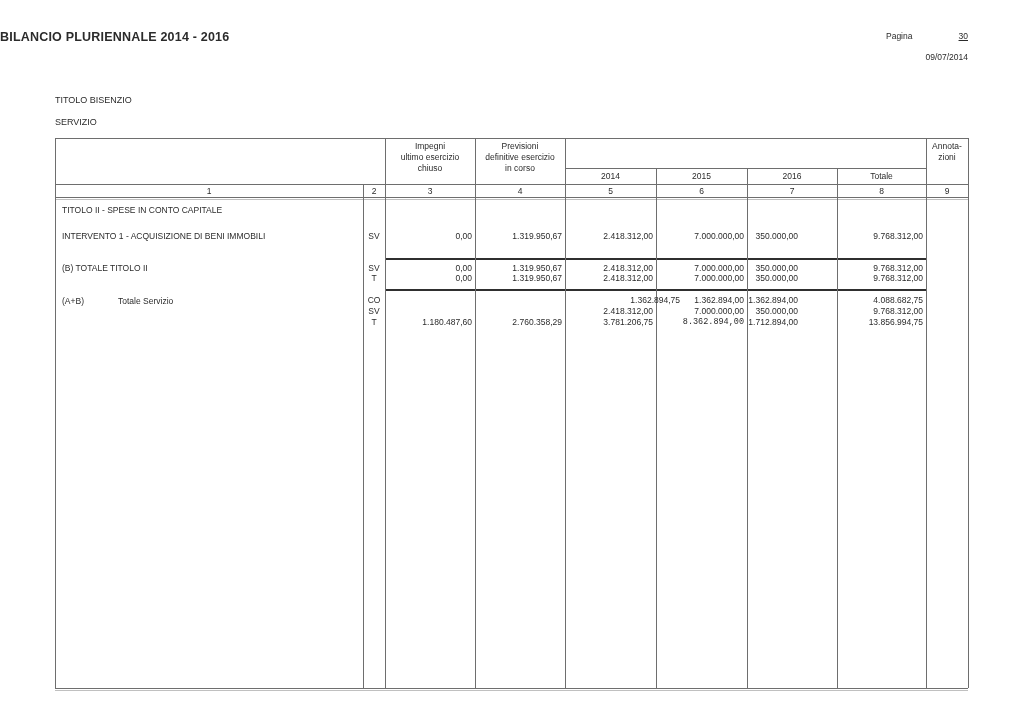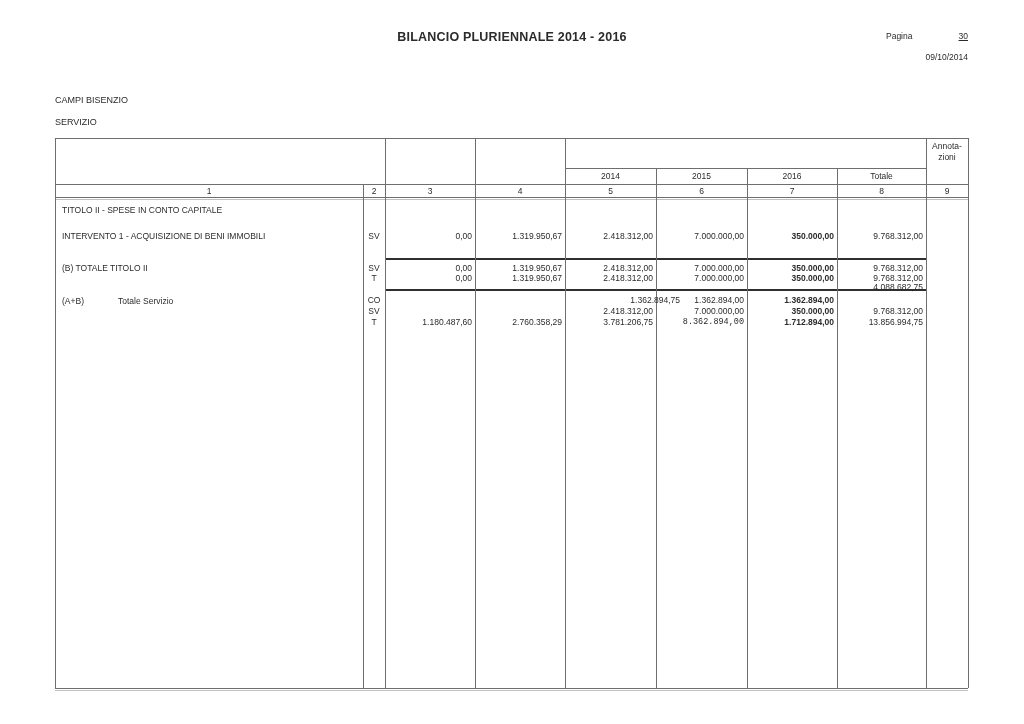--- a/index.html
+++ b/index.html
@@ -31,34 +31,34 @@
   .vline { position: absolute; width: 1px; background: #6e6e6e; }
   .hline { position: absolute; height: 1px; background: #6e6e6e; }
   .hline-shadow { position: absolute; height: 1px; background: #c0c0c0; }
   .rule { position: absolute; height: 2px; background: #2f2f2f; }
   
   .vc2 { left: 363px; width: 22px; text-align: center; }
   .vc3 { left: 387px; width: 85px; text-align: right; }
   .vc4 { left: 477px; width: 85px; text-align: right; }
   .vc5 { left: 567px; width: 86px; text-align: right; }
   .vc6 { left: 658px; width: 86px; text-align: right; }
-  .vc7 { left: 749px; width: 85px; text-align: right; font-weight: bold; }
+  .vc7 { left: 713px; width: 85px; text-align: right; }
   .vc8 { left: 839px; width: 84px; text-align: right; }
 </style>
 </head>
 <body>
 
 <div class="page">
 
-  <div class="abs title" style="left:0; top:30px; width:1024px; text-align:center;">BILANCIO PLURIENNALE 2014 - 2016</div>
+  <div class="abs title" style="left:0; top:30px; width:1024px; text-align:left;">BILANCIO PLURIENNALE 2014 - 2016</div>
   <div class="abs t" style="left:886px; top:31px;">Pagina</div>
   <div class="abs t" style="left:908px; top:31px; width:60px; text-align:right;text-decoration:underline;">30</div>
-  <div class="abs t" style="left:868px; top:52px; width:100px; text-align:right;">09/10/2014</div>
+  <div class="abs t" style="left:868px; top:52px; width:100px; text-align:right;">09/07/2014</div>
 
-  <div class="abs meta" style="left:55px; top:95px;">CAMPI BISENZIO</div>
+  <div class="abs meta" style="left:55px; top:95px;">TITOLO BISENZIO</div>
   <div class="abs meta" style="left:55px; top:117px;">SERVIZIO</div>
 
   <div class="hline" style="left:55px; top:138px; width:913px;"></div>
   <div class="hline" style="left:565px; top:168px; width:361px;"></div>
   <div class="hline" style="left:55px; top:184px; width:913px;"></div>
   <div class="hline" style="left:55px; top:197px; width:913px;"></div>
   <div class="hline-shadow" style="left:55px; top:199px; width:913px;"></div>
   <div class="hline" style="left:55px; top:688px; width:913px;"></div>
   <div class="hline-shadow" style="left:55px; top:690px; width:913px;"></div>
 
@@ -69,20 +69,26 @@
   <div class="vline" style="left:363px; top:184px; height:504px;"></div>
   <div class="vline" style="left:385px; top:138px; height:550px;"></div>
   <div class="vline" style="left:475px; top:138px; height:550px;"></div>
   <div class="vline" style="left:565px; top:138px; height:550px;"></div>
   <div class="vline" style="left:656px; top:168px; height:520px;"></div>
   <div class="vline" style="left:747px; top:168px; height:520px;"></div>
   <div class="vline" style="left:837px; top:168px; height:520px;"></div>
   <div class="vline" style="left:926px; top:138px; height:550px;"></div>
   <div class="vline" style="left:968px; top:138px; height:550px;"></div>
 
+  <div class="abs hdr-cell" style="left:385px; top:141px; width:90px;">Impegni
+ultimo esercizio
+chiuso</div>
+  <div class="abs hdr-cell" style="left:475px; top:141px; width:90px;">Previsioni
+definitive esercizio
+in corso</div>
   <div class="abs hdr-cell" style="left:565px; top:171px; width:91px;">2014</div>
   <div class="abs hdr-cell" style="left:656px; top:171px; width:91px;">2015</div>
   <div class="abs hdr-cell" style="left:747px; top:171px; width:90px;">2016</div>
   <div class="abs hdr-cell" style="left:837px; top:171px; width:89px;">Totale</div>
   <div class="abs hdr-cell" style="left:926px; top:141px; width:42px;">Annota-
 zioni</div>
 
   <div class="abs num-cell" style="left:55px;  top:185px; width:308px;">1</div>
   <div class="abs num-cell" style="left:363px; top:185px; width:22px;">2</div>
   <div class="abs num-cell" style="left:385px; top:185px; width:90px;">3</div>
@@ -123,21 +129,21 @@
 
   <div class="abs t" style="left:62px; top:296px;">(A+B)</div>
   <div class="abs t" style="left:118px; top:296px;">Totale Servizio</div>
 
   <div class="abs t vc2" style="top:295px;">CO</div>
   <div class="abs t vc3" style="top:295px;"></div>
   <div class="abs t vc4" style="top:295px;"></div>
   <div class="abs t vc5" style="top:295px;margin-left:27px;">1.362.894,75</div>
   <div class="abs t vc6" style="top:295px;">1.362.894,00</div>
   <div class="abs t vc7" style="top:295px;">1.362.894,00</div>
-  <div class="abs t vc8" style="top:282px;">4.088.682,75</div>
+  <div class="abs t vc8" style="top:295px;">4.088.682,75</div>
 
   <div class="abs t vc2" style="top:306px;">SV</div>
   <div class="abs t vc3" style="top:306px;"></div>
   <div class="abs t vc4" style="top:306px;"></div>
   <div class="abs t vc5" style="top:306px;">2.418.312,00</div>
   <div class="abs t vc6" style="top:306px;">7.000.000,00</div>
   <div class="abs t vc7" style="top:306px;">350.000,00</div>
   <div class="abs t vc8" style="top:306px;">9.768.312,00</div>
 
   <div class="abs t vc2" style="top:317px;">T</div>

